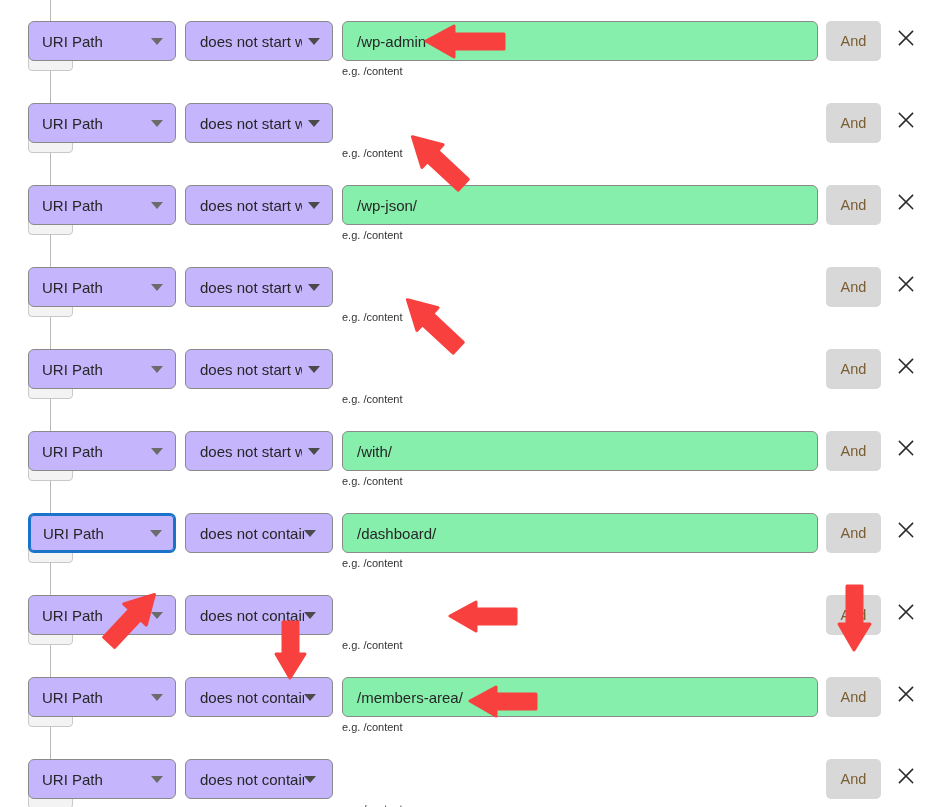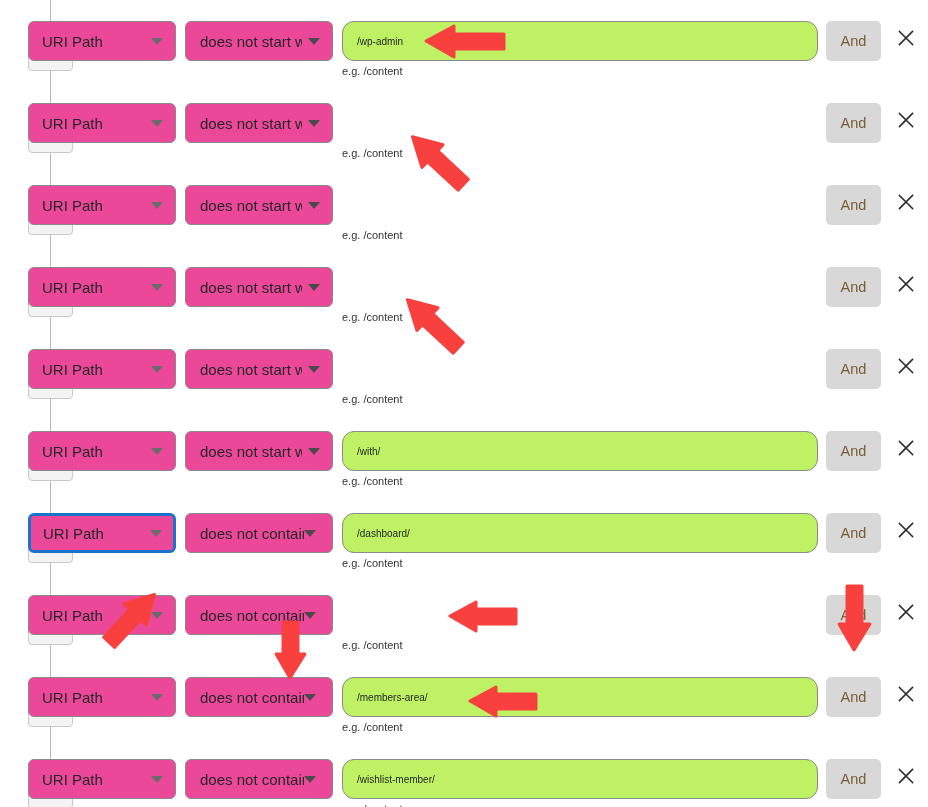--- a/index.html
+++ b/index.html
@@ -23,21 +23,21 @@
     display:flex;align-items:center;justify-content:center;
     font-size:14.5px;color:#7a5c32;letter-spacing:.1px;
     box-sizing:border-box;cursor:pointer;
   }
 
   
   .row{position:absolute;left:0;width:928px;height:40px;}
 
   .sel{
     position:absolute;top:0;height:40px;box-sizing:border-box;
-    background:#ec4899;border:1px solid #8a8a8a;border-radius:6px;
+    background:#c4b5fd;border:1px solid #8a8a8a;border-radius:6px;
     display:flex;align-items:center;cursor:pointer;
   }
   .sel.subject{left:28px;width:148px;padding:0 10px 0 13px;}
   .sel.subject.focused{
     border:2px solid #1a73c8;box-shadow:0 0 0 1px #1a73c8 inset;
   }
   .sel.op{left:185px;width:148px;padding:0 12px 0 14px;}
 
   .sel .txt{
     font-size:15px;color:#262626;white-space:nowrap;overflow:hidden;
@@ -47,24 +47,24 @@
     width:0;height:0;margin-left:auto;
     border-left:6px solid transparent;border-right:6px solid transparent;
     border-top:7px solid #4a4a4a;flex:none;
   }
   .sel.subject .caret{border-top-color:#6b6b6b;margin-right:2px;}
   .sel.op.tight .caret{margin-left:6px;}
   .sel.op.loose .caret{margin-left:auto;margin-right:4px;}
 
   .valbox{
     position:absolute;left:342px;top:0;width:476px;height:40px;
-    box-sizing:border-box;background:#bef264;
-    border:1px solid #8a8a8a;border-radius:12px;
+    box-sizing:border-box;background:#86efac;
+    border:1px solid #8a8a8a;border-radius:6px;
     display:flex;align-items:center;padding:0 14px;
-    font-size:10px;color:#262626;cursor:text;
+    font-size:15px;color:#262626;cursor:text;
   }
   .hint{
     position:absolute;left:342px;top:44px;
     font-size:11px;color:#333;white-space:nowrap;
   }
 
   .and-btn{
     position:absolute;left:826px;top:0;width:55px;height:40px;
     background:#d8d8d8;border:none;border-radius:5px;
     display:flex;align-items:center;justify-content:center;
@@ -155,20 +155,21 @@
       </div>
       <div class="row" style="top: 185px;">
         <div class="sel subject">
           <span class="txt">URI Path</span>
           <span class="caret"></span>
         </div>
         <div class="sel op tight">
           <span class="txt">does not start with</span>
           <span class="caret"></span>
         </div>
+        <div class="valbox">/wp-json/</div>
         <div class="hint">e.g. /content</div>
         <button class="and-btn">And</button>
         <div class="del">
           <svg width="22" height="22" viewBox="0 0 22 22">
             <path d="M4.5 4.5 L17.5 17.5 M17.5 4.5 L4.5 17.5" stroke="#2b2b2b" stroke-width="1.6" stroke-linecap="square" fill="none"></path>
           </svg>
         </div>
       </div>
       <div class="row" style="top: 267px;">
         <div class="sel subject">
@@ -277,21 +278,20 @@
       </div>
       <div class="row" style="top: 759px;">
         <div class="sel subject">
           <span class="txt">URI Path</span>
           <span class="caret"></span>
         </div>
         <div class="sel op loose">
           <span class="txt">does not contain</span>
           <span class="caret"></span>
         </div>
-        <div class="valbox">/wishlist-member/</div>
         <div class="hint">e.g. /content</div>
         <button class="and-btn">And</button>
         <div class="del">
           <svg width="22" height="22" viewBox="0 0 22 22">
             <path d="M4.5 4.5 L17.5 17.5 M17.5 4.5 L4.5 17.5" stroke="#2b2b2b" stroke-width="1.6" stroke-linecap="square" fill="none"></path>
           </svg>
         </div>
       </div>
     </div>
 

